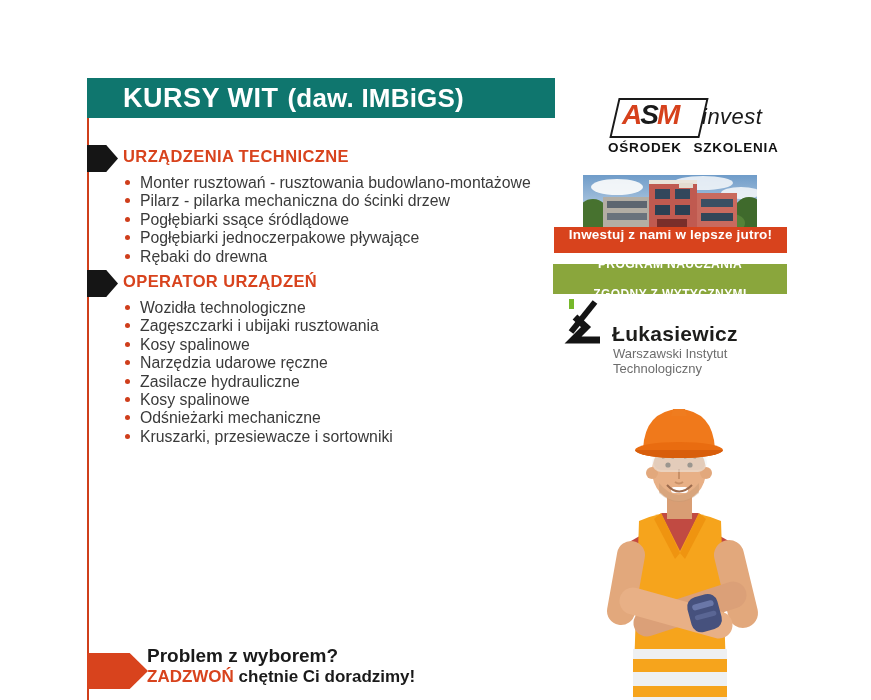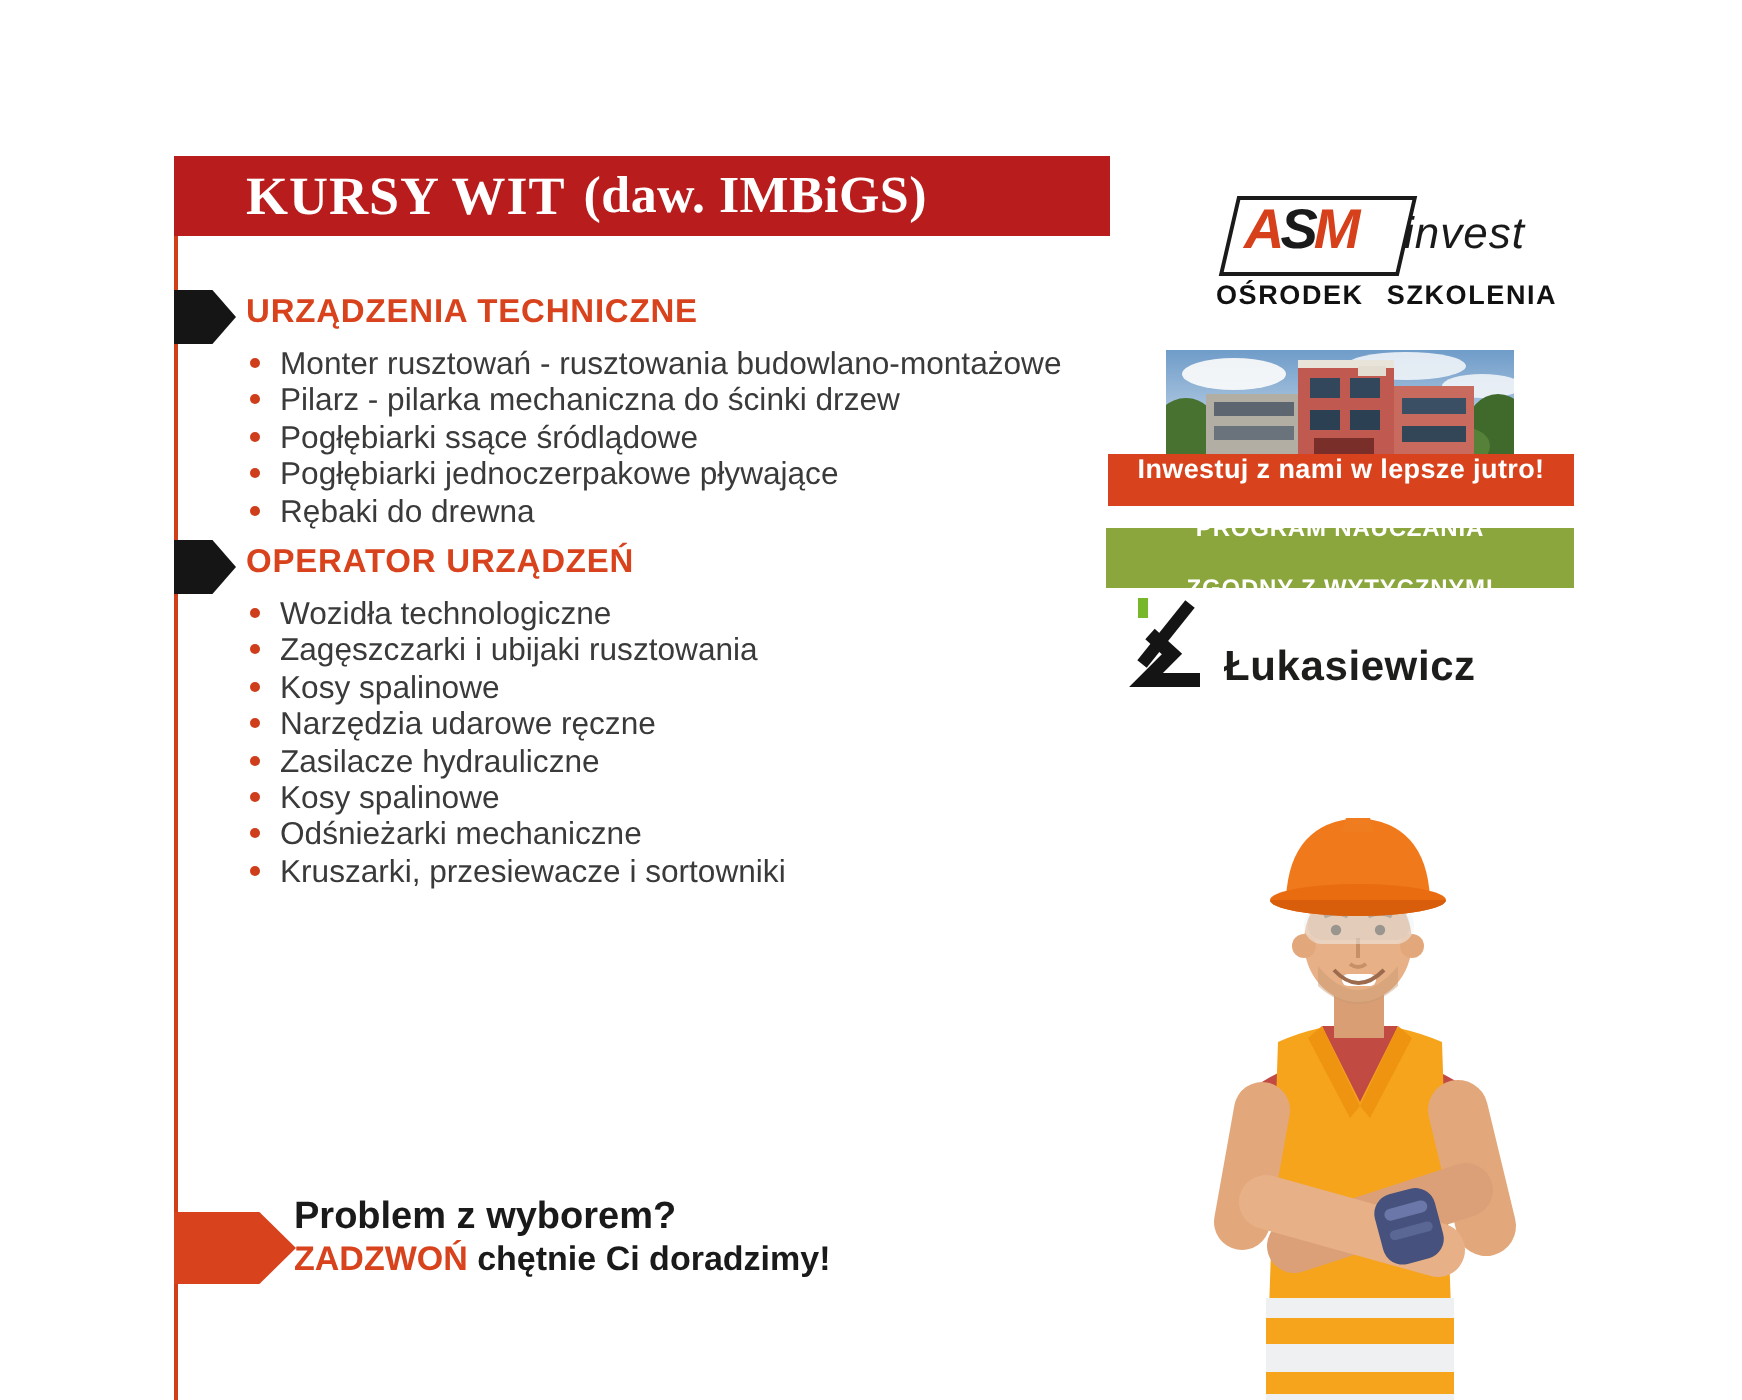--- a/index.html
+++ b/index.html
@@ -1,42 +1,42 @@
 <!DOCTYPE html>
 <html><head>
 <meta charset="utf-8">
 <style>
   html,body{margin:0;padding:0;background:#ffffff;}
   #page{position:relative;width:871px;height:700px;background:#ffffff;overflow:hidden;
         font-family:"Liberation Sans",sans-serif;}
 
   
   .top-banner{position:absolute;left:87px;top:78px;width:468px;height:40px;
-              background:#b91c1c;color:#fff;display:flex;align-items:center;padding-left:36px;
-              box-sizing:border-box;font-family:Liberation Serif, serif;}
+              background:#0f766e;color:#fff;display:flex;align-items:center;padding-left:36px;
+              box-sizing:border-box;}
   .top-banner .t1{font-size:27px;font-weight:bold;letter-spacing:.5px;}
   .top-banner .t2{font-size:26px;font-weight:bold;margin-left:9px;letter-spacing:.2px;}
 
   
   .accent-line{position:absolute;left:87px;top:118px;width:2px;height:582px;background:#cf3f1b;}
 
   
   .section{position:absolute;left:87px;width:480px;}
   .sec1{top:143px;} .sec2{top:268px;}
   .sec-arrow{position:absolute;left:0;top:2px;width:31px;height:27px;background:#151515;
              clip-path:polygon(0 0,62% 0,100% 50%,62% 100%,0 100%);}
   .sec-heading{margin:0 0 4px 36px;font-size:16.5px;font-weight:bold;color:#d8431d;
                letter-spacing:.4px;line-height:27px;}
   ul.items{list-style:none;margin:0 0 0 38px;padding:0;}
   ul.items li{font-size:15.8px;color:#3a3a3a;line-height:18.4px;font-weight:500;}
   ul.items .bullet{display:inline-block;width:5px;height:5px;border-radius:50%;
                    background:#cf3e1b;margin-right:10px;vertical-align:3px;}
 
   
-  .footer{position:absolute;left:87px;top:598px;width:400px;}
+  .footer{position:absolute;left:87px;top:645px;width:400px;}
   .footer-arrow{position:absolute;left:0;top:8px;width:61px;height:36px;background:#d8431d;
                 clip-path:polygon(0 0,70% 0,100% 50%,70% 100%,0 100%);}
   .footer-q{margin-left:60px;font-size:19px;font-weight:bold;color:#1a1a1a;line-height:22px;}
   .footer-l2{margin-left:60px;font-size:17px;font-weight:bold;color:#1a1a1a;line-height:20px;}
   .footer-l2 .cta{color:#d8431d;}
 
   
   .asm{position:absolute;left:600px;top:96px;width:180px;height:62px;}
   .asm-frame{position:absolute;left:14px;top:2px;width:86px;height:36px;
              border:2px solid #1a1a1a;transform:skewX(-13deg);}
@@ -161,20 +161,21 @@
     <span>ZGODNY Z WYTYCZNYMI</span>
   </div>
 
   <div class="luka">
     <svg class="luka-mark" viewBox="0 0 46 48">
       <rect x="7" y="1" width="5" height="10" fill="#76b82a"></rect>
       <path d="M33 4 L9 34" stroke="#141414" stroke-width="6" fill="none"></path>
       <path d="M13 19 L24 29 L11 42 L38 42" stroke="#141414" stroke-width="7" fill="none"></path>
     </svg>
     <div class="luka-name">Łukasiewicz</div>
+    <div class="luka-sub">Warszawski Instytut Technologiczny</div>
   </div>
 
   <svg class="worker" viewBox="0 0 285 297">
 
     <path d="M50 142 Q104 104 160 142 L166 170 L44 170 Z" fill="#c14a42"></path>
 
     <path d="M64 118 Q104 100 146 118 L152 297 L58 297 Z" fill="#f6a41c"></path>
 
     <polygon points="86,110 124,110 105,148" fill="#c14a42"></polygon>
     <path d="M86 110 L105 150 L100 156 L79 116 Z" fill="#ef9410"></path>

